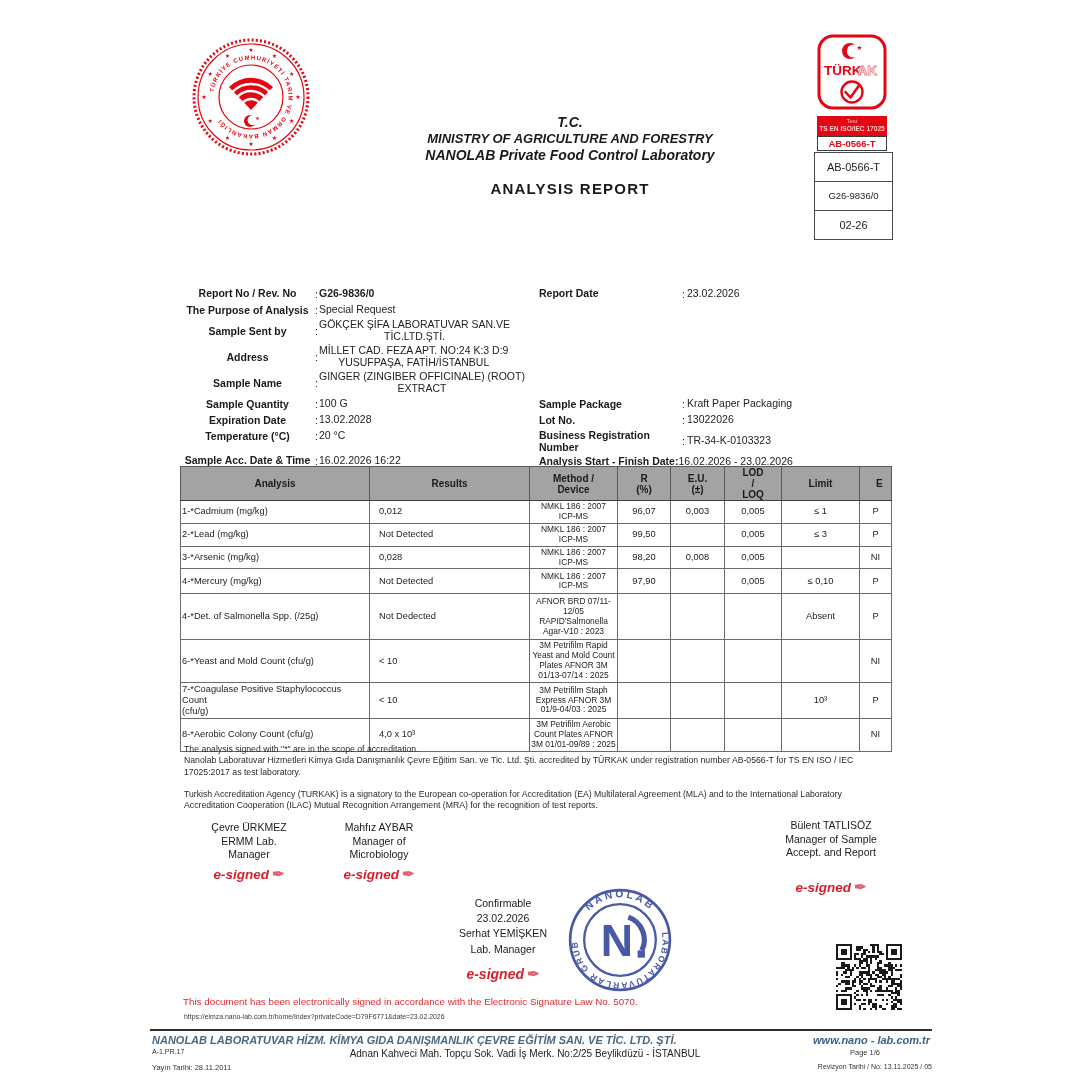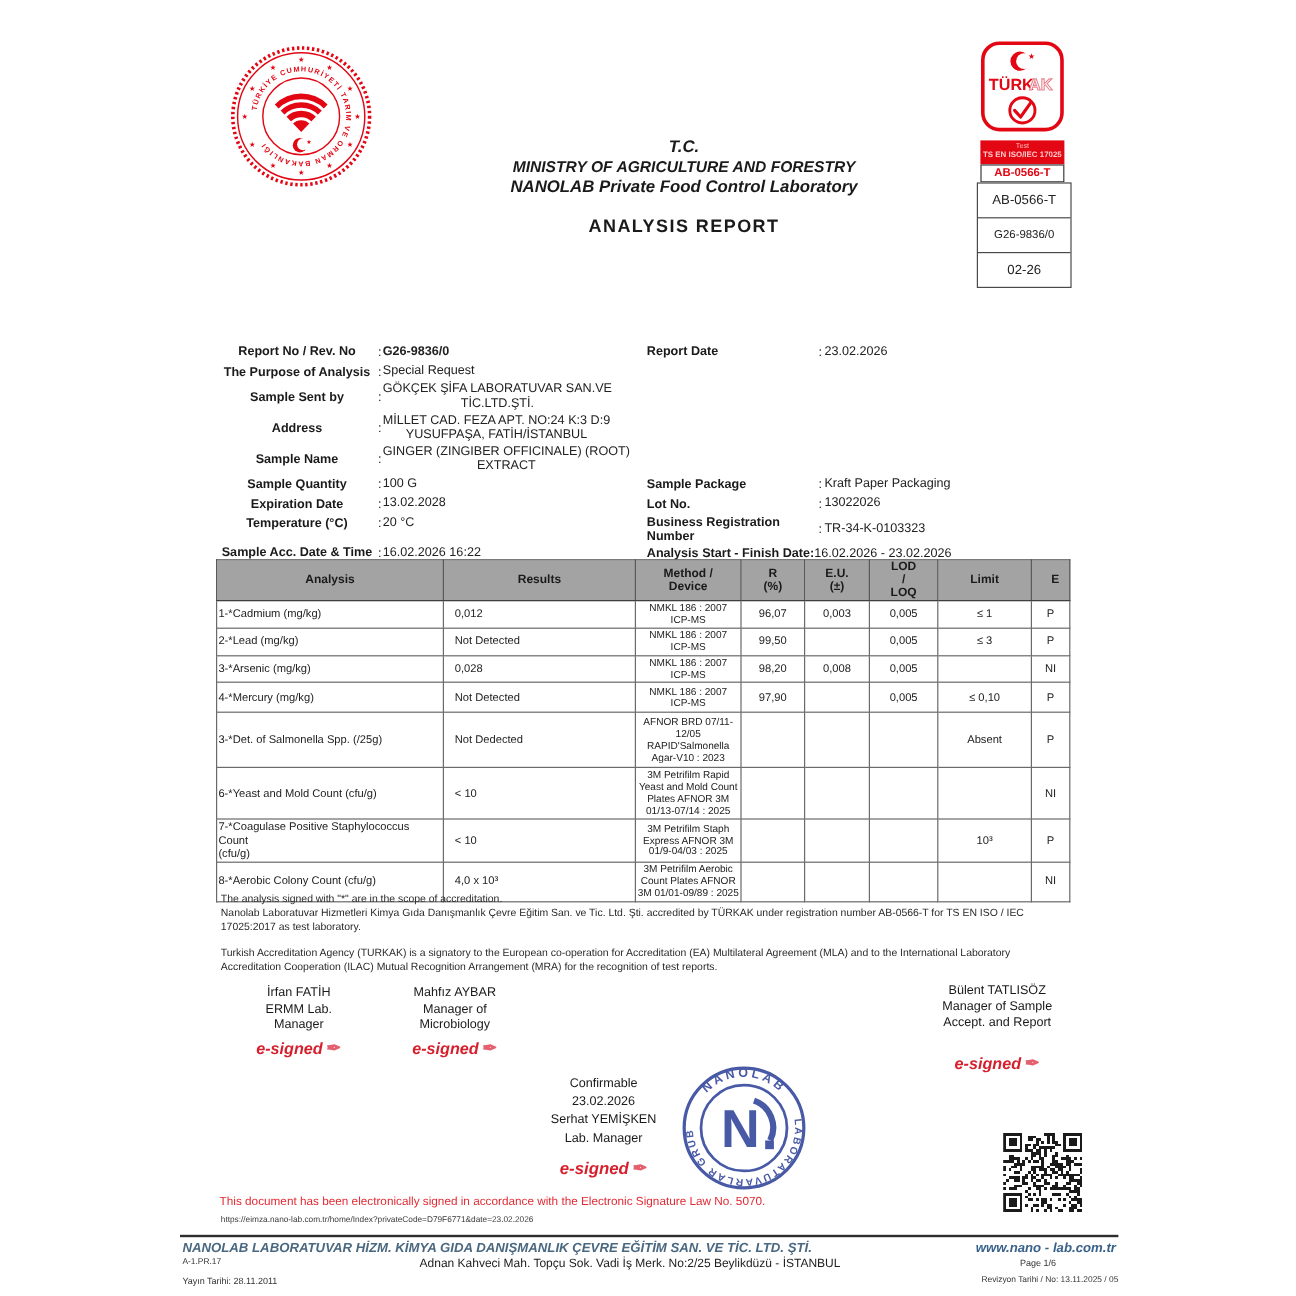--- a/index.html
+++ b/index.html
@@ -318,21 +318,21 @@
         <td class="ta-l" style="padding-left:9px">Not Detected</td>
         <td class="method">NMKL 186 : 2007
 ICP-MS</td>
         <td>97,90</td>
         <td></td>
         <td>0,005</td>
         <td>≤ 0,10</td>
         <td>P</td>
       </tr>
       <tr>
-        <td class="ta-l method" style="font-size:9.3px">3-*Det. of Salmonella Spp. (/25g)</td>
+        <td class="ta-l method" style="font-size:9.3px">4-*Det. of Salmonella Spp. (/25g)</td>
         <td class="ta-l" style="padding-left:9px">Not Dedected</td>
         <td class="method">AFNOR BRD 07/11-
 12/05
 RAPID'Salmonella
 Agar-V10 : 2023</td>
         <td></td>
         <td></td>
         <td></td>
         <td>Absent</td>
         <td>P</td>
@@ -378,21 +378,21 @@
     </tbody>
   </table>
 
   <div class="notes">
     <p>The analysis signed with "*" are in the scope of accreditation.</p>
     <p>Nanolab Laboratuvar Hizmetleri Kimya Gıda Danışmanlık Çevre Eğitim San. ve Tic. Ltd. Şti. accredited by TÜRKAK under registration number AB-0566-T for TS EN ISO / IEC 17025:2017 as test laboratory.</p>
     <p class="gap">Turkish Accreditation Agency (TURKAK) is a signatory to the European co-operation for Accreditation (EA) Multilateral Agreement (MLA) and to the International Laboratory Accreditation Cooperation (ILAC) Mutual Recognition Arrangement (MRA) for the recognition of test reports.</p>
   </div>
 
   <div class="sig sig1">
-    <div class="name">İrfan FATİH</div>
+    <div class="name">Çevre ÜRKMEZ</div>
     <div class="title">ERMM Lab.
 Manager</div>
     <div class="esign"><span>e-signed</span><span class="pen">✒</span></div>
   </div>
   <div class="sig sig2">
     <div class="name">Mahfız AYBAR</div>
     <div class="title">Manager of
 Microbiology</div>
     <div class="esign"><span>e-signed</span><span class="pen">✒</span></div>
   </div>

